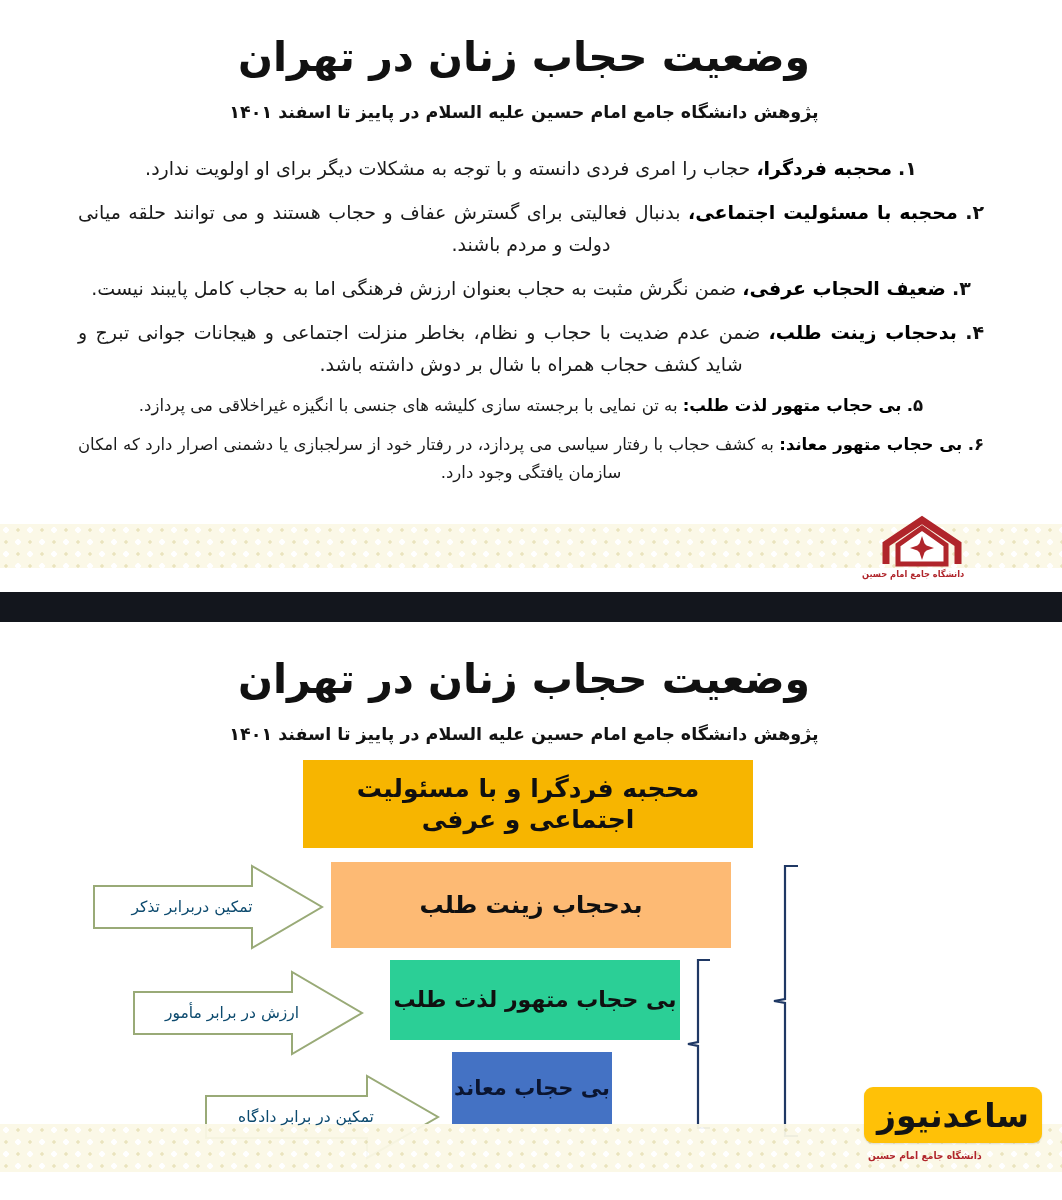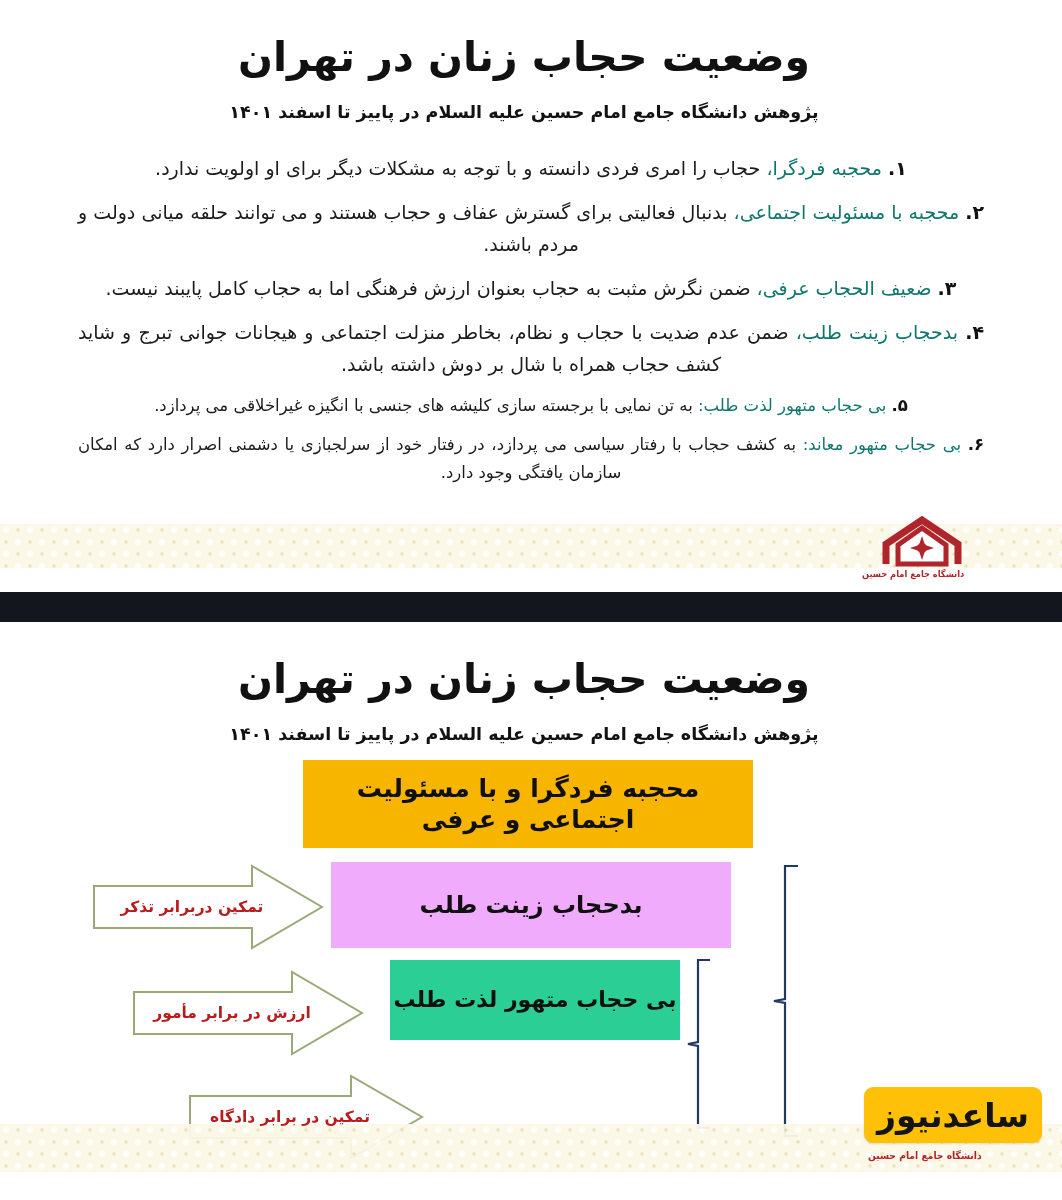--- a/index.html
+++ b/index.html
@@ -67,21 +67,21 @@
     text-align: justify;
     text-align-last: center;
     font-size: 19px;
     line-height: 1.72;
     color: #141414;
     margin-bottom: 11px;
     direction: rtl;
   }
   .li-sm { font-size: 16.5px; line-height: 1.7; }
   .li-num { font-weight: 700; color: #111; }
-  .li-lead { font-weight: 400; color: #0f766e; }
+  .li-lead { font-weight: 700; color: #000000; }
   .li-body { font-weight: 400; color: #1b1b1b; }
 
   
   .uni-logo {
     position: absolute;
     width: 92px;
     height: 74px;
   }
   .uni-logo .mark { position: relative; width: 92px; height: 54px; }
   .uni-logo .mark svg { display: block; }
@@ -114,38 +114,38 @@
     align-items: center;
     justify-content: center;
     color: #101010;
     font-weight: 700;
     direction: rtl;
     text-align: center;
     padding: 0 0;
     line-height: 1.25;
   }
   .bar-1 { background: #f7b500; font-size: 25px; }
-  .bar-2 { background: #f0abfc; font-size: 24px; }
+  .bar-2 { background: #fdba74; font-size: 24px; }
   .bar-3 { background: #2bcf96; font-size: 22px; }
   .bar-4 { background: #4472c4; font-size: 21px; color: #0b1530; }
 
   
   .arrow {
     position: absolute;
     display: flex;
     align-items: center;
     justify-content: center;
   }
   .arrow svg { position: absolute; inset: 0; }
   .arrow .arrow-label {
     position: relative;
     z-index: 2;
     font-size: 15.5px;
-    font-weight: 700;
-    color: #b91c1c;
+    font-weight: 400;
+    color: #0c4a6e;
     direction: rtl;
     white-space: nowrap;
     transform: translateX(-16px);
   }
 
   
   .bracket { position: absolute; }
   .bracket svg { display: block; }
 
   .annot {
@@ -295,36 +295,39 @@
       </div>
 
       <div class="bar bar-2" style="left:331px; top:110px; width:400px; height:86px;">
         <span>بدحجاب زینت طلب</span>
       </div>
 
       <div class="bar bar-3" style="left:390px; top:208px; width:290px; height:80px;">
         <span>بی حجاب متهور لذت طلب</span>
       </div>
 
+      <div class="bar bar-4" style="left:452px; top:300px; width:160px; height:72px;">
+        <span>بی حجاب معاند</span>
+      </div>
 
       <div class="arrow" style="left:92px; top:112px; width:232px; height:86px;">
         <svg width="232" height="86" viewBox="0 0 232 86" xmlns="http://www.w3.org/2000/svg" preserveAspectRatio="none">
           <path d="M2 22 L160 22 L160 2 L230 43 L160 84 L160 64 L2 64 Z" fill="#ffffff" stroke="#99aa77" stroke-width="2"></path>
         </svg>
         <span class="arrow-label">تمکین دربرابر تذکر</span>
       </div>
 
       <div class="arrow" style="left:132px; top:218px; width:232px; height:86px;">
         <svg width="232" height="86" viewBox="0 0 232 86" xmlns="http://www.w3.org/2000/svg" preserveAspectRatio="none">
           <path d="M2 22 L160 22 L160 2 L230 43 L160 84 L160 64 L2 64 Z" fill="#ffffff" stroke="#99aa77" stroke-width="2"></path>
         </svg>
         <span class="arrow-label">ارزش در برابر مأمور</span>
       </div>
 
-      <div class="arrow" style="left:188px; top:322px; width:236px; height:86px;">
+      <div class="arrow" style="left:204px; top:322px; width:236px; height:86px;">
         <svg width="236" height="86" viewBox="0 0 236 86" xmlns="http://www.w3.org/2000/svg" preserveAspectRatio="none">
           <path d="M2 22 L163 22 L163 2 L234 43 L163 84 L163 64 L2 64 Z" fill="#ffffff" stroke="#99aa77" stroke-width="2"></path>
         </svg>
         <span class="arrow-label">تمکین در برابر دادگاه</span>
       </div>
 
       <div class="bracket" style="left:686px; top:206px;">
         <svg width="26" height="172" viewBox="0 0 26 172" xmlns="http://www.w3.org/2000/svg">
           <path d="M24 2 L12 2 L12 84 L2 86 L12 88 L12 170 L24 170" fill="none" stroke="#1f3864" stroke-width="2.2"></path>
         </svg>

